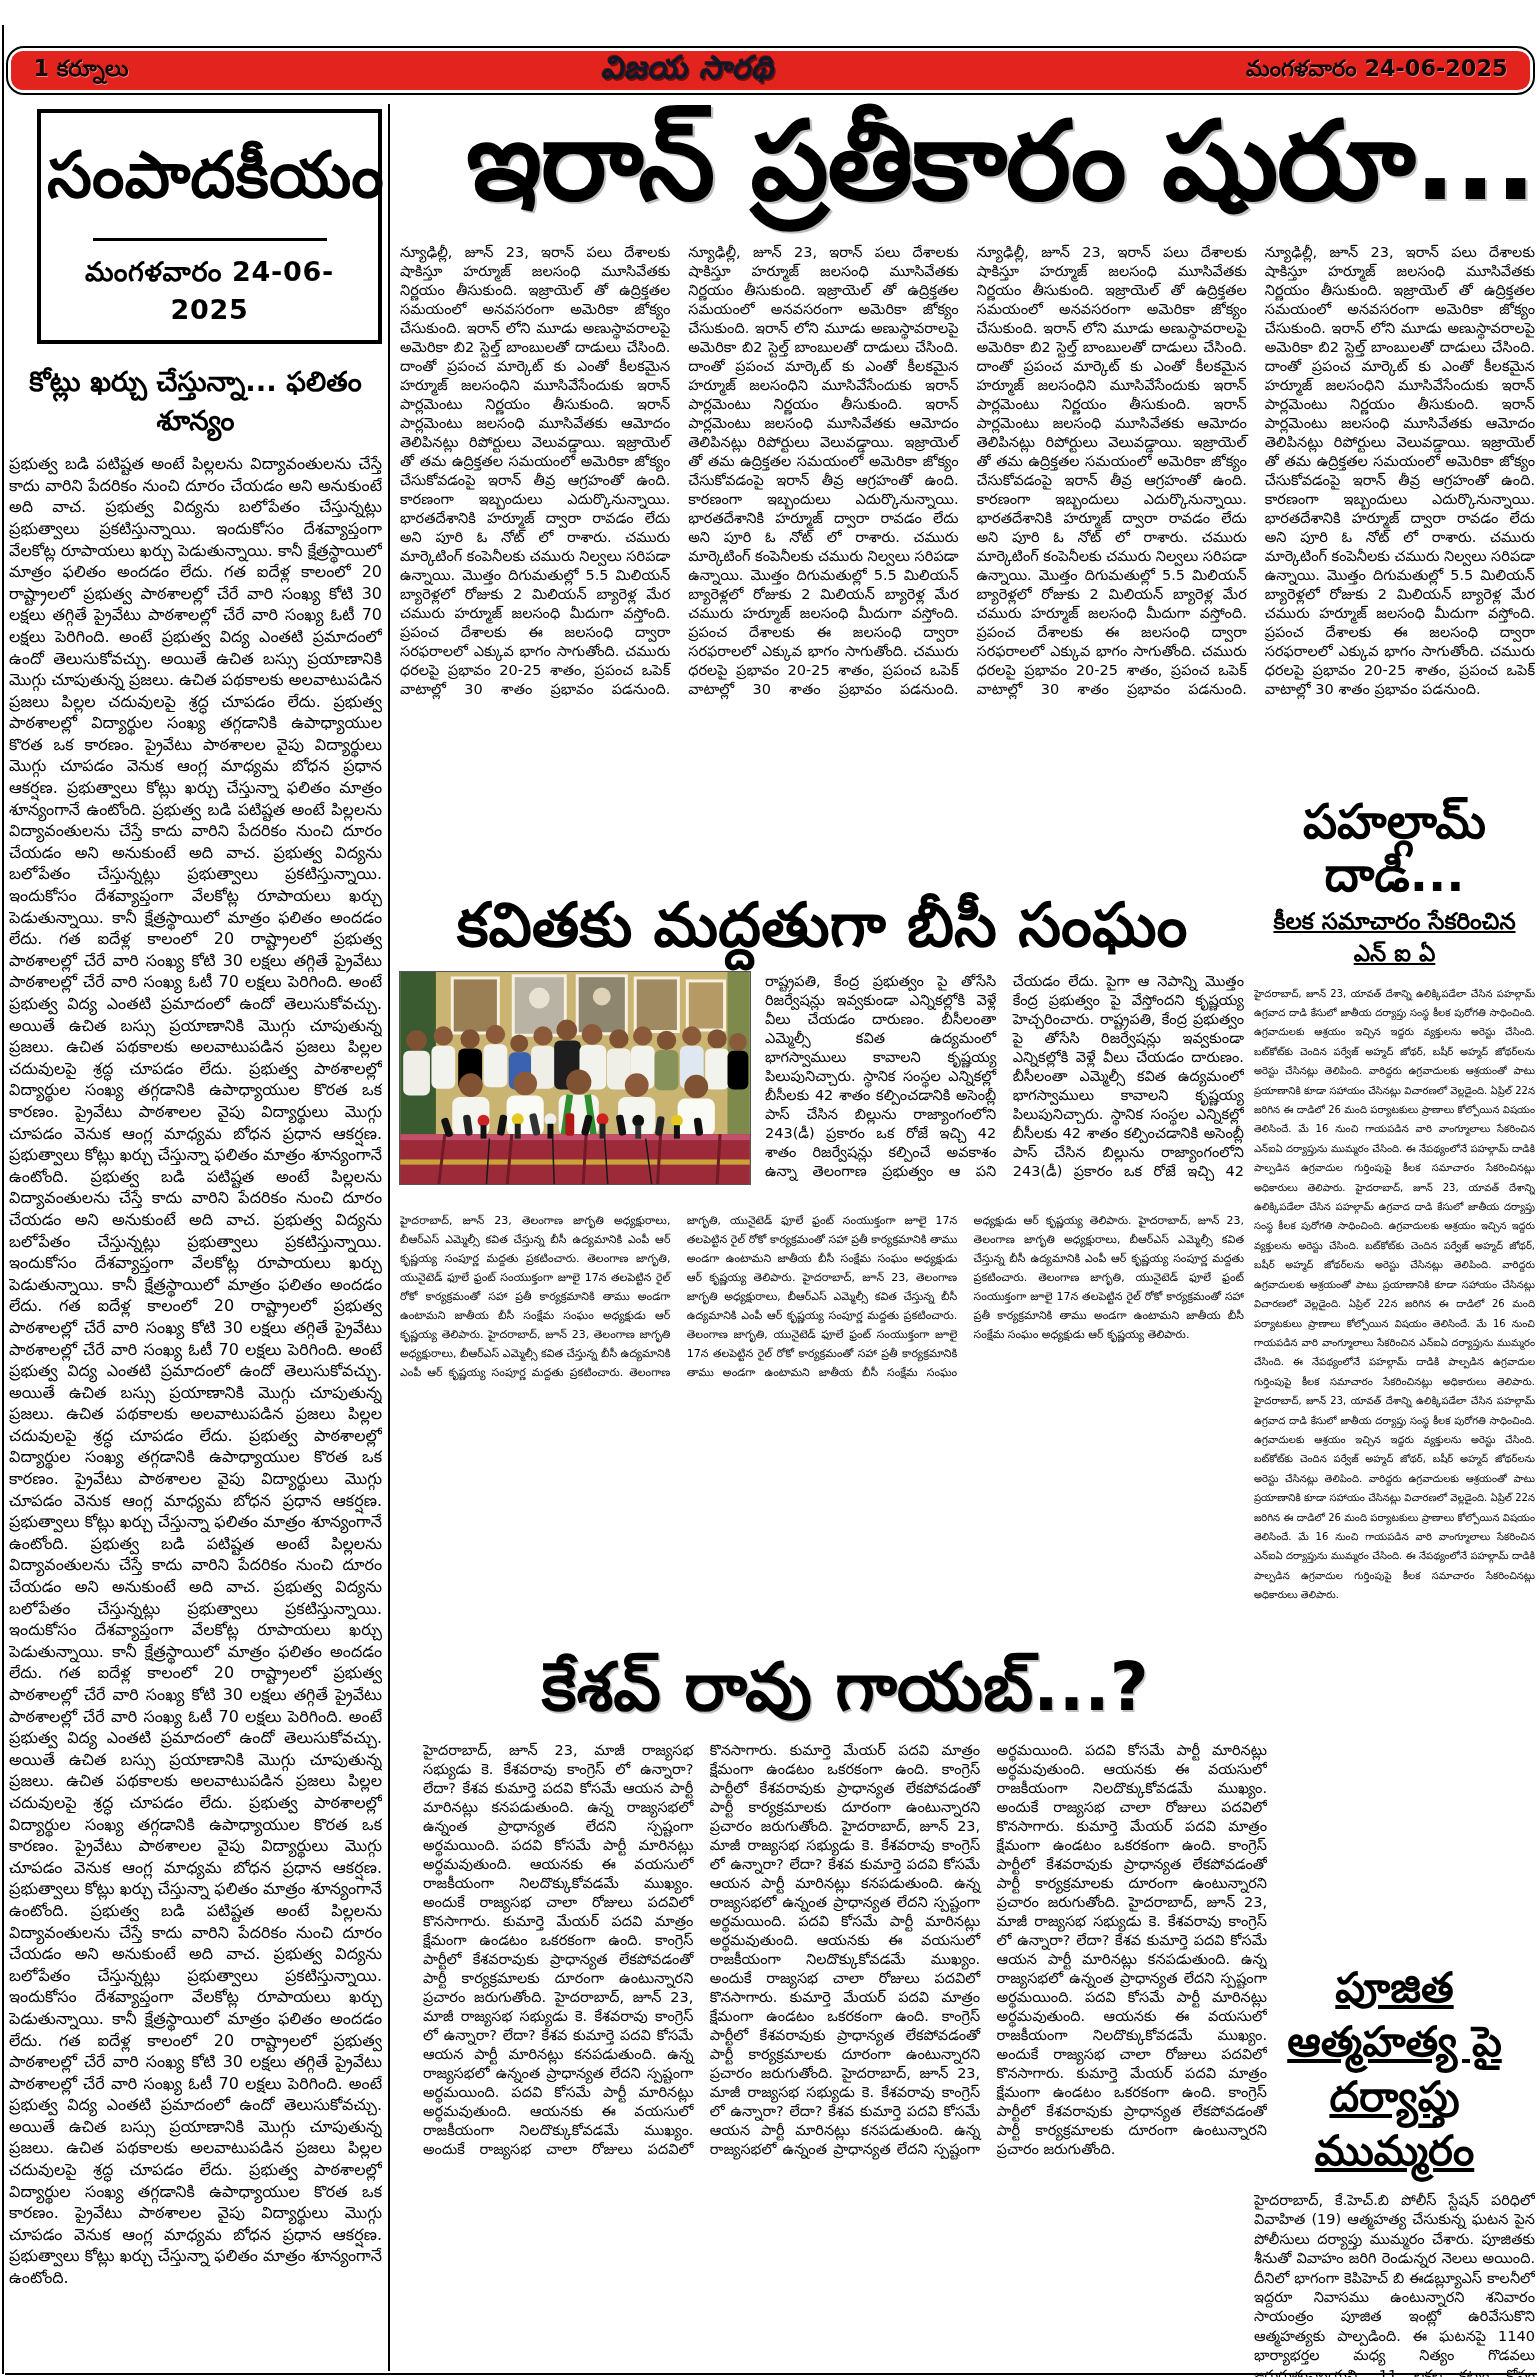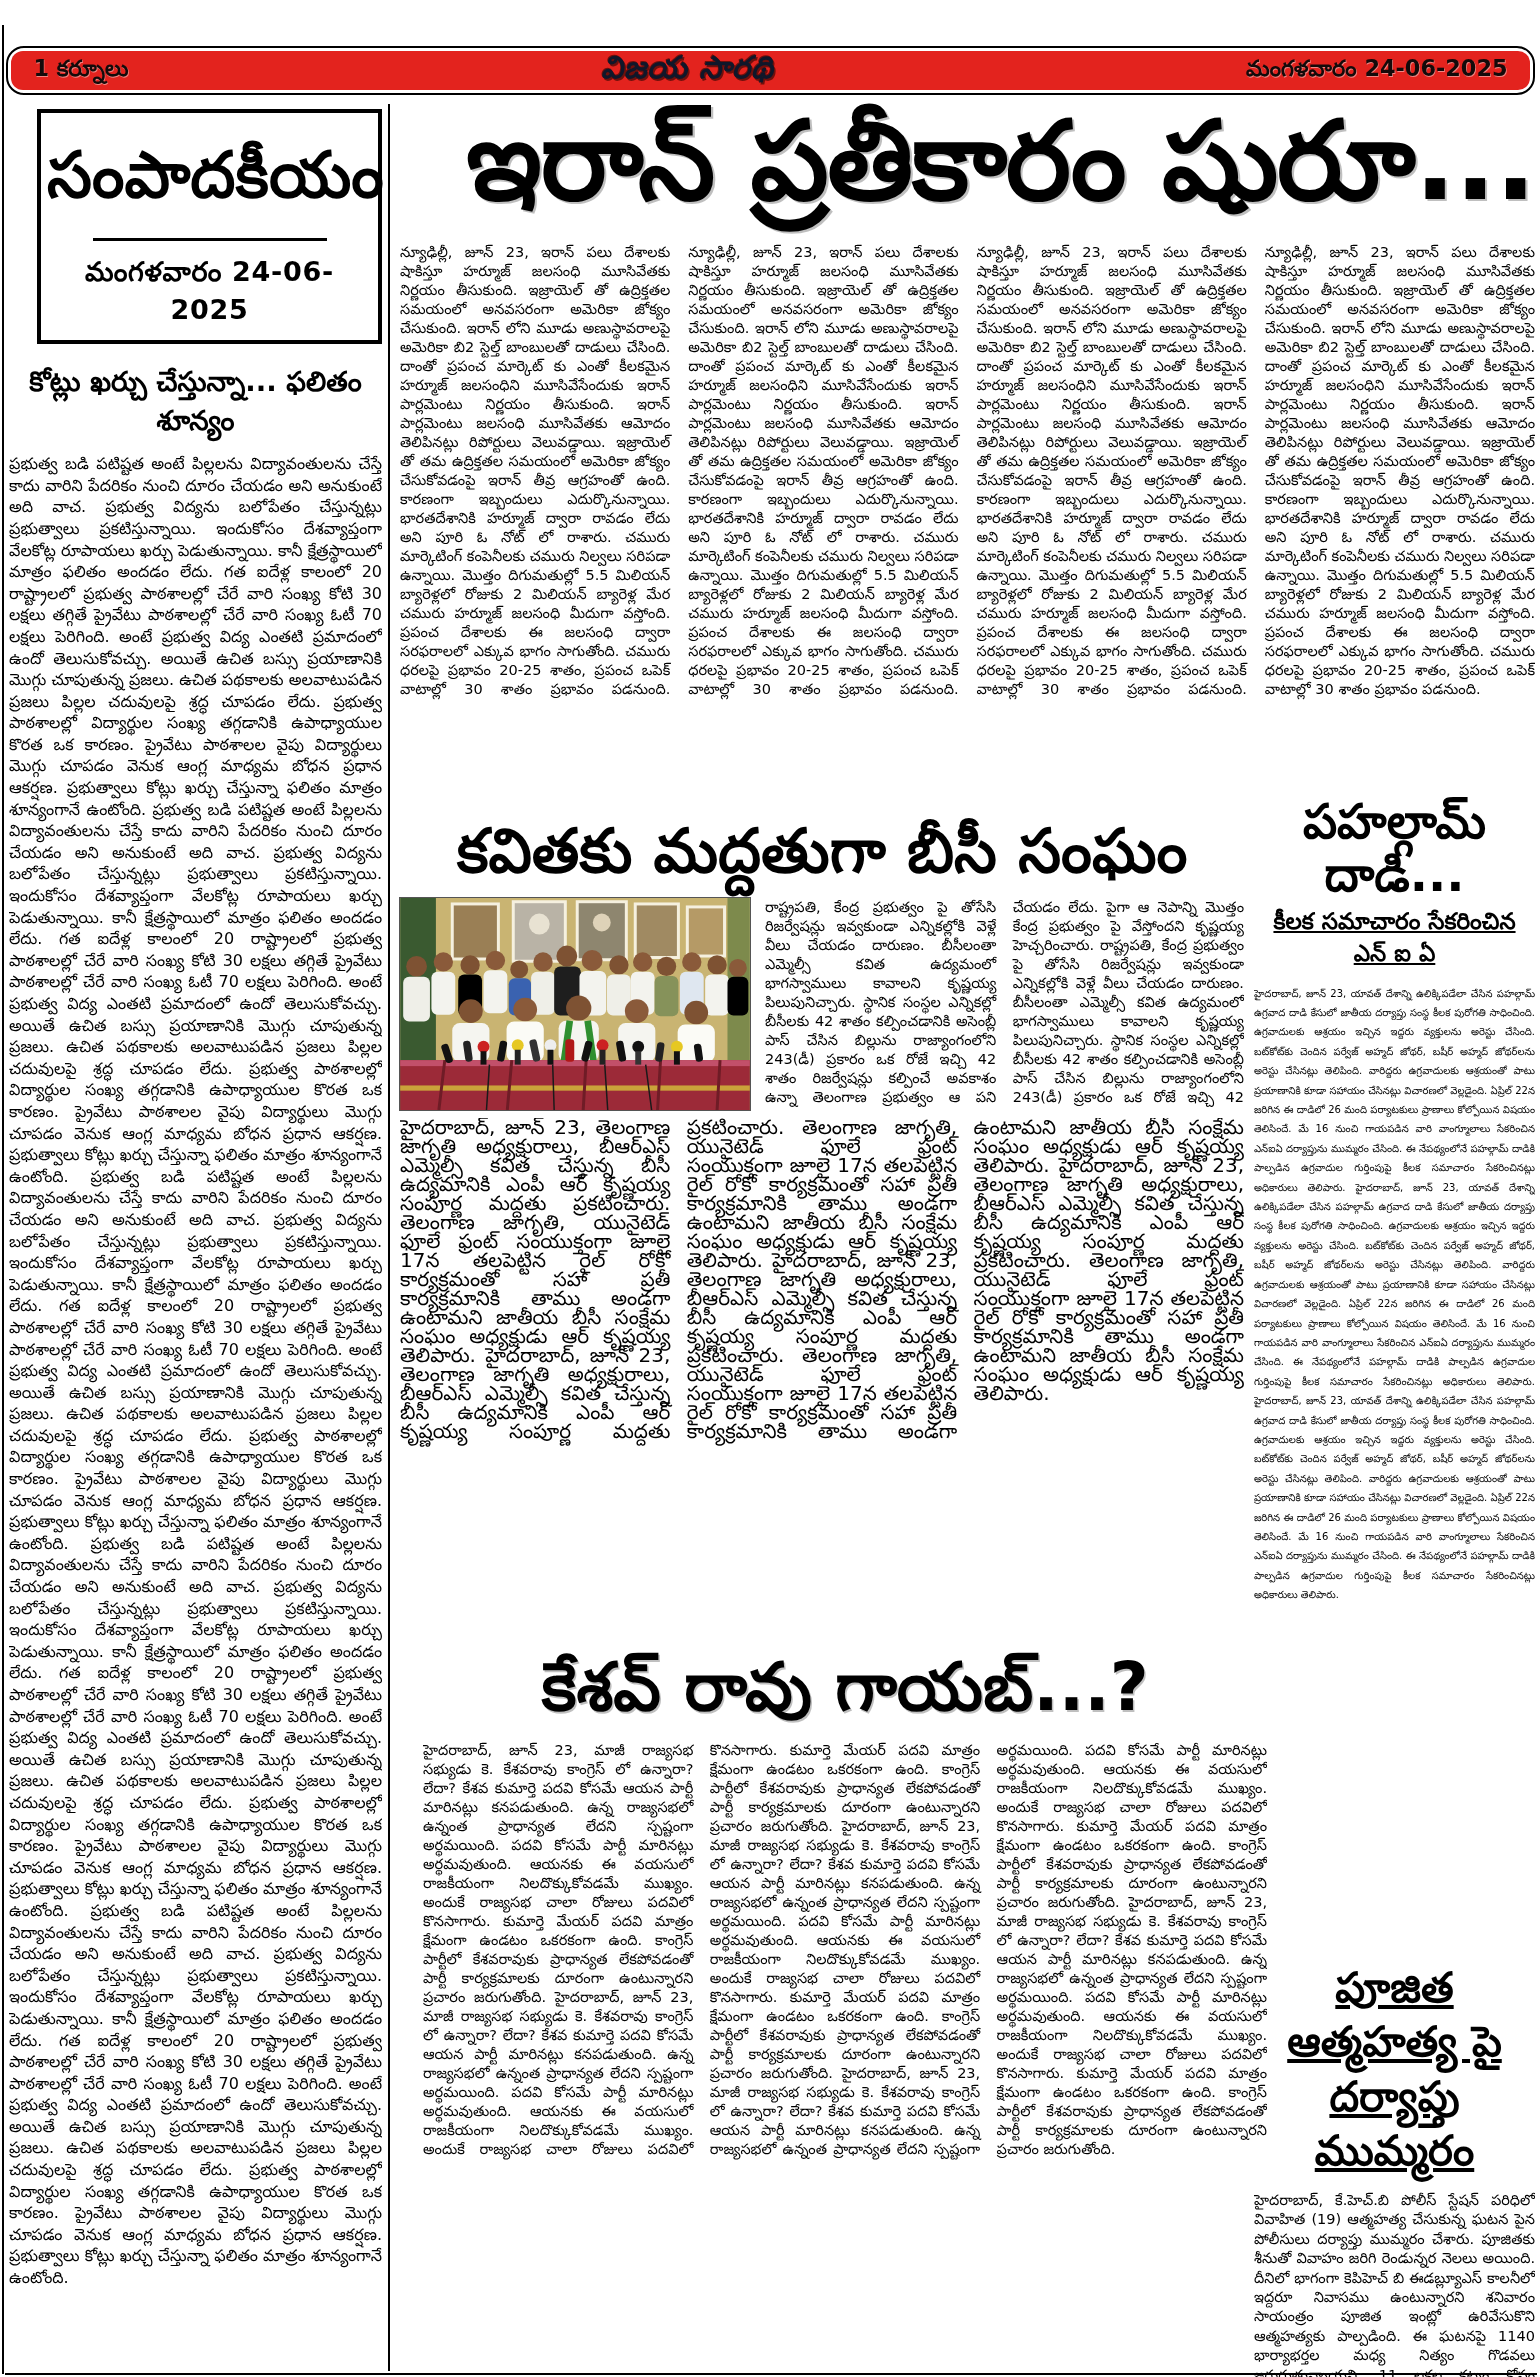--- a/index.html
+++ b/index.html
@@ -29,28 +29,28 @@
   .ed-body{text-align:justify;font-size:16px;line-height:21.6px;height:1886px;overflow:hidden;}
 
   
   .lead{position:absolute;left:400px;top:95px;width:1135px;}
   .lead-headline{text-align:right;font-size:110px;font-weight:bold;line-height:1.2;letter-spacing:-1.5px;
                  text-shadow:2.2px 2.2px 0 rgba(0,0,0,.25);}
   .lead-body{margin-top:16.4px;column-count:4;column-gap:18px;text-align:justify;
              font-size:14.5px;line-height:19px;height:522px;overflow:hidden;}
 
   
-  .bc{position:absolute;left:400px;top:816px;width:844px;}
+  .bc{position:absolute;left:400px;top:890px;width:844px;}
   .bc-headline{text-align:center;font-size:61px;font-weight:bold;line-height:1.15;}
   .bc-row1{display:flex;gap:15px;margin-top:12px;}
   .photo-frame{width:350px;height:212px;flex:0 0 auto;outline:0.7px solid #555;}
   .bc-right{flex:1;column-count:2;column-gap:16.4px;text-align:justify;
             font-size:14.5px;line-height:19px;height:212px;overflow:hidden;}
-  .bc-row2{margin-top:8px;column-count:3;column-gap:16.4px;text-align:justify;
-           font-size:20px;line-height:19px;height:436px;overflow:hidden;}
+  .bc-row2{margin-top:27px;column-count:3;column-gap:16.4px;text-align:justify;
+           font-size:11px;line-height:19px;height:436px;overflow:hidden;}
 
   
   .keshav{position:absolute;left:423px;top:1649px;width:844px;}
   .keshav-headline{text-align:center;font-size:67px;font-weight:bold;line-height:1.15;
                    text-shadow:1.5px 1.5px 0 rgba(0,0,0,.25);}
   .keshav-body{margin-top:15px;column-count:3;column-gap:16.4px;text-align:justify;
                font-size:14.5px;line-height:19px;height:604px;overflow:hidden;}
 
   
   .rail{position:absolute;left:1254px;top:795px;width:281px;}

